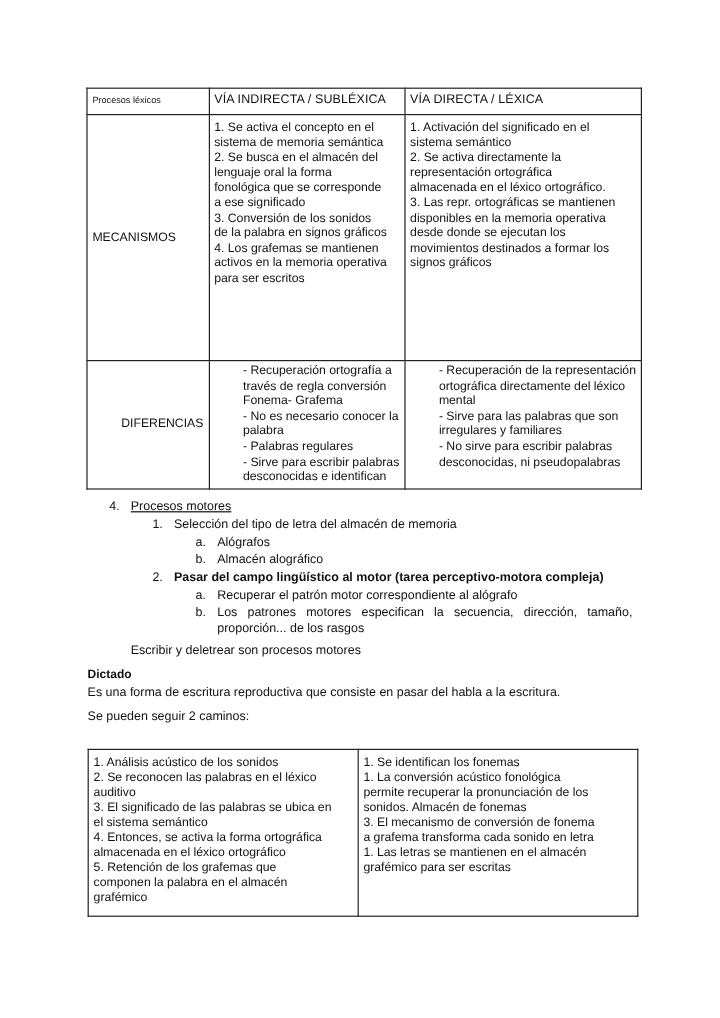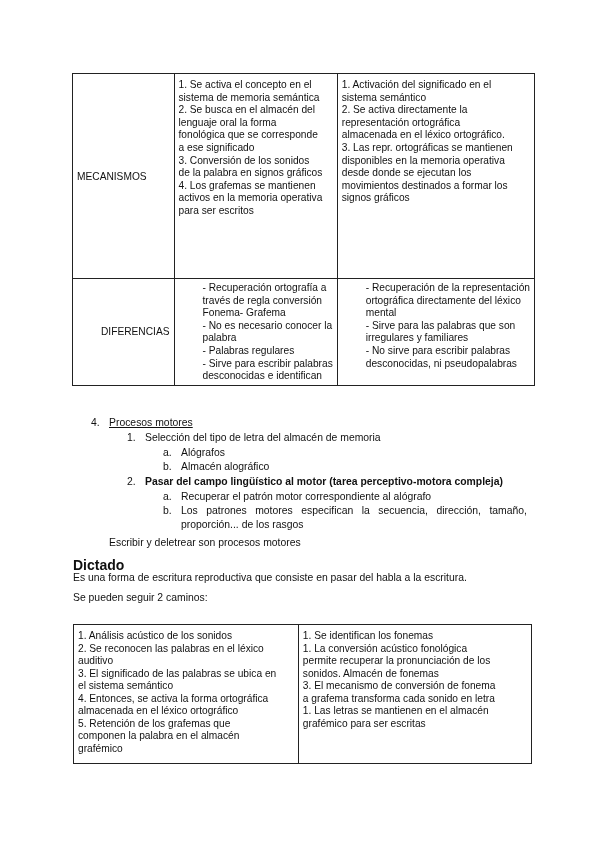--- a/index.html
+++ b/index.html
@@ -23,36 +23,41 @@
   #t1 .diff td { height: 98px; padding-top: 3px; padding-left: 28px; }
   #t1 .rowlabel { vertical-align: middle; font-size: 10.2px; }
   .line { display: block; white-space: nowrap; }
 
   
   .list { position: absolute; left: 0; top: 0; font-size: 10.4px; line-height: 14.2px; }
   .li { position: absolute; white-space: nowrap; }
   .num { position: absolute; white-space: nowrap; }
   .u { text-decoration: underline; }
 
-  .heading { position: absolute; left: 73px; top: 557px; font-weight: bold; font-size: 14px; }
+  .heading { position: absolute; left: 73px; top: 557px; font-weight: bold; font-size: 10px; }
   .para { position: absolute; left: 73px; font-size: 10.4px; white-space: nowrap; }
 
   
   #t2 { position: absolute; left: 73px; top: 624px; width: 459px; }
   #t2 td { height: 131px; padding-top: 5px; font-size: 10.2px; line-height: 12.5px; }
   #t2 .c0 { width: 218px; }
   #t2 .c1 { width: 228px; }
 </style>
 </head>
 <body>
 
 <div class="page">
 
   <table id="t1">
     <tbody>
+        <tr class="head">
+      <td class="c0">Procesos léxicos</td>
+      <td class="c1">VÍA INDIRECTA / SUBLÉXICA</td>
+      <td class="c2">VÍA DIRECTA / LÉXICA</td>
+    </tr>
     <tr class="mech">
       <td class="c0 rowlabel">MECANISMOS</td>
       <td class="c1">
         <span class="line">1. Se activa el concepto en el</span>
         <span class="line">sistema de memoria semántica</span>
         <span class="line">2. Se busca en el almacén del</span>
         <span class="line">lenguaje oral la forma</span>
         <span class="line">fonológica que se corresponde</span>
         <span class="line">a ese significado</span>
         <span class="line">3. Conversión de los sonidos</span>

